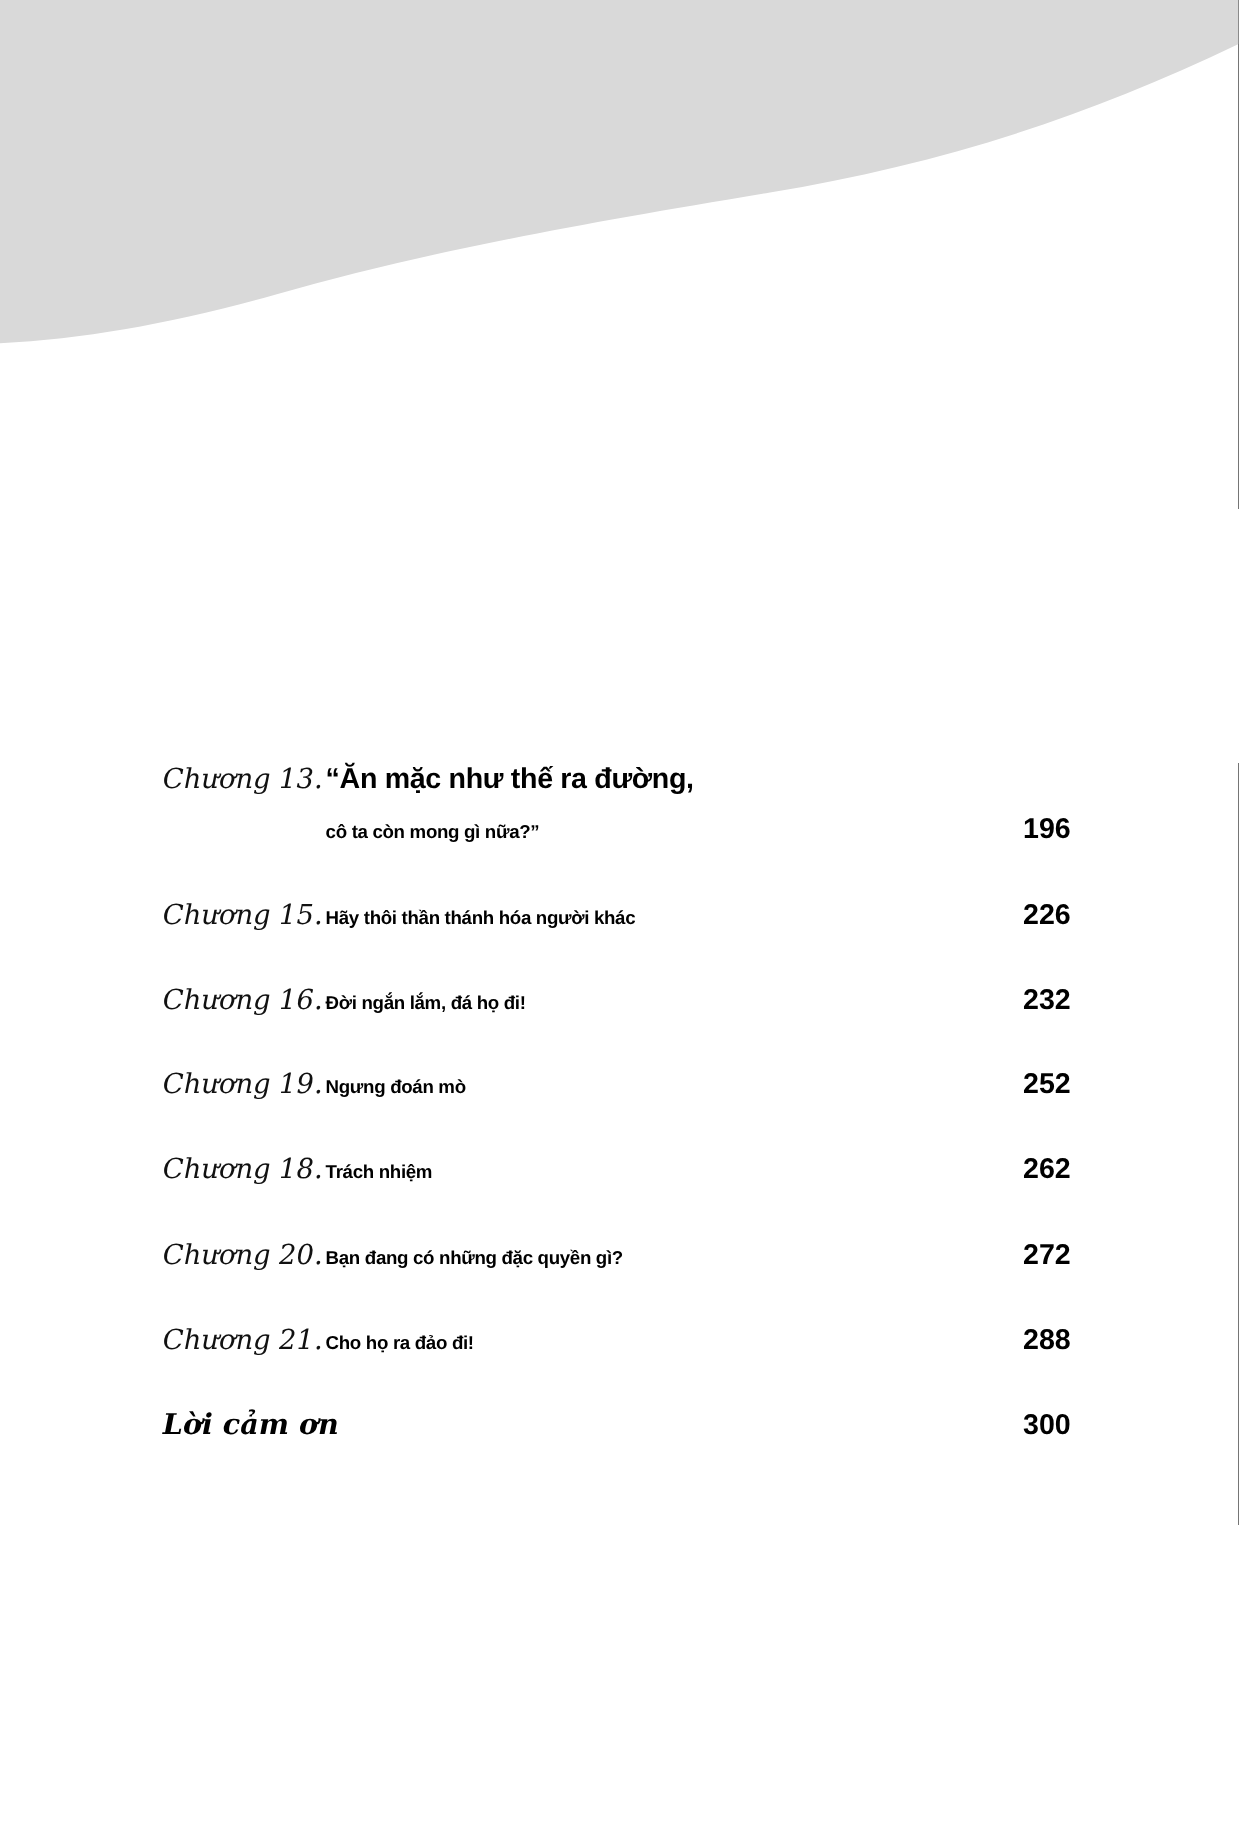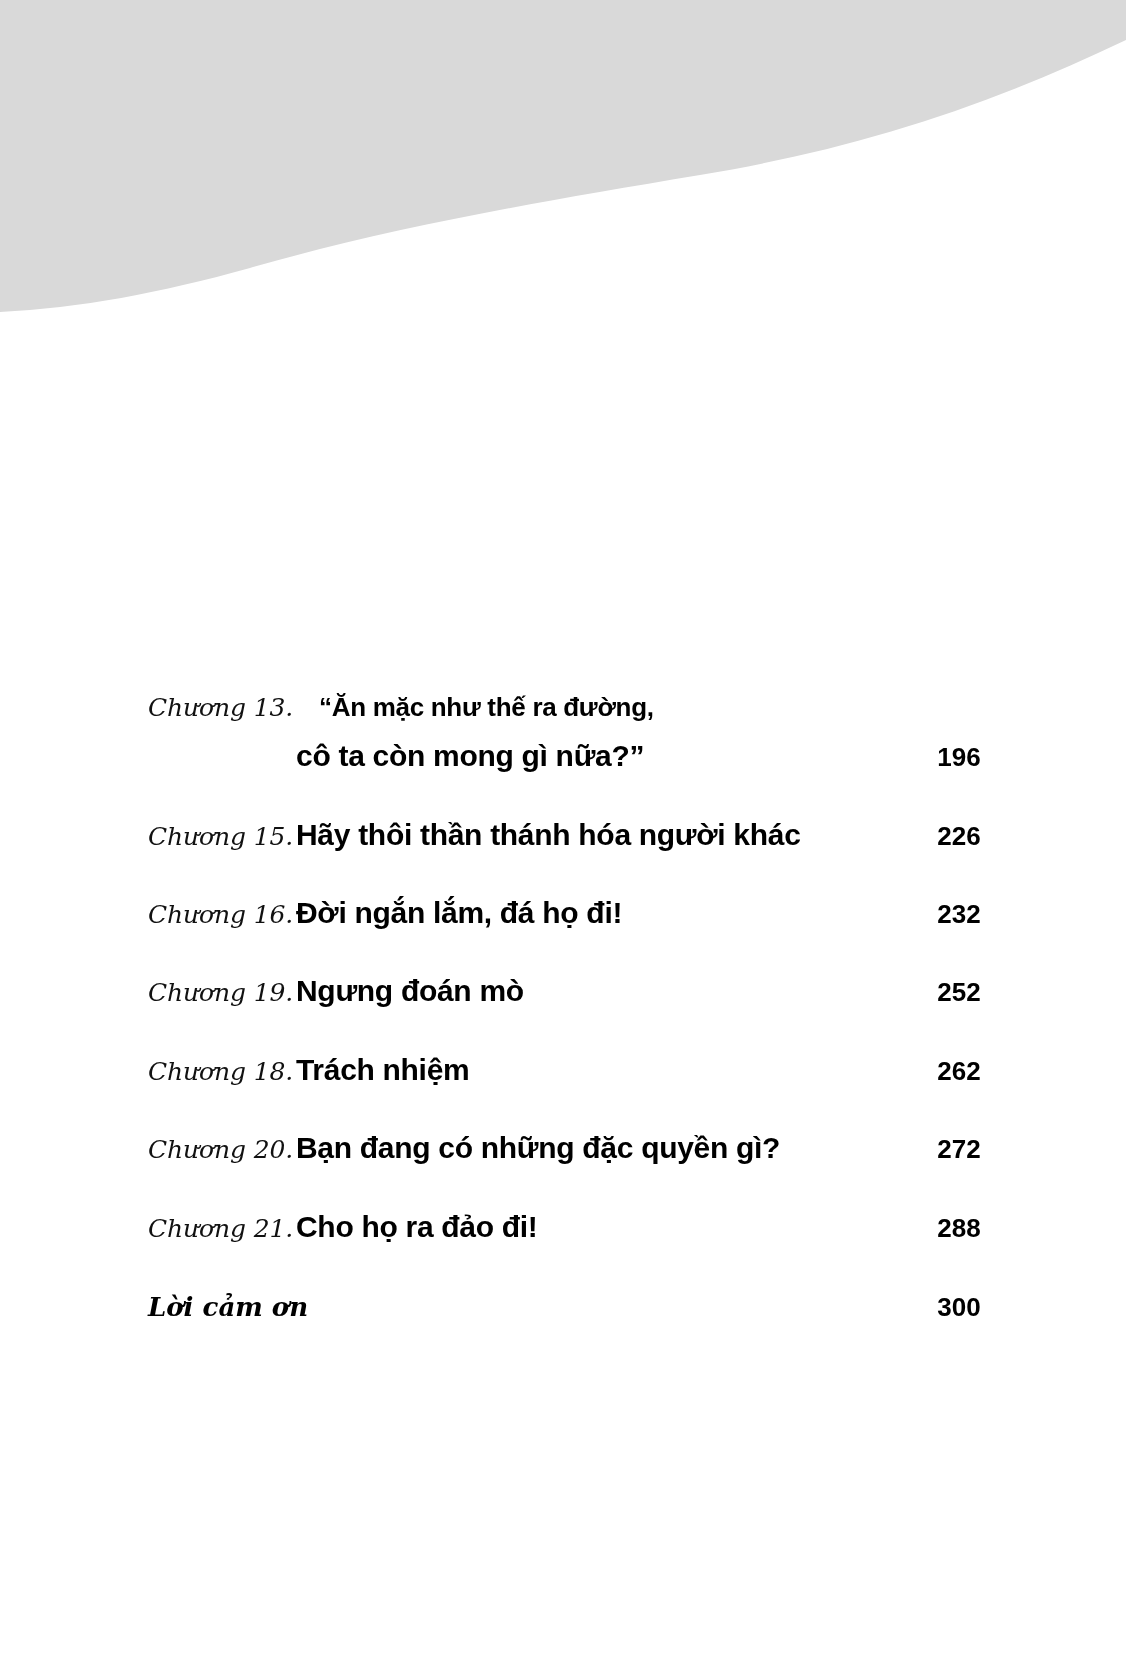--- a/index.html
+++ b/index.html
@@ -51,21 +51,21 @@
     position: relative;
     min-width: 0;
   }
   .title-line {
     display: flex;
     align-items: baseline;
   }
   .entry-title {
     font-family: "Liberation Sans", sans-serif;
     font-weight: bold;
-    font-size: 30px;
+    font-size: 17px;
     color: #000;
     white-space: nowrap;
     letter-spacing: -0.3px;
   }
   .leader {
     flex: 1 1 auto;
     margin: 0 8px 0 10px;
     position: relative;
     top: -3px;
     overflow: hidden;
@@ -75,33 +75,32 @@
     font-weight: bold;
     letter-spacing: 8px;
     height: 20px;
   }
   .page-num {
     flex: 0 0 auto;
     font-family: "Liberation Sans", sans-serif;
     font-weight: bold;
     font-size: 26px;
     color: #000;
-    text-align: center;
+    text-align: left;
     min-width: 58px;
   }
   
   .two-line .first-row {
     display: block;
     font-family: "Liberation Sans", sans-serif;
     font-weight: bold;
     font-size: 26px;
     color: #000;
     letter-spacing: -0.3px;
     margin-bottom: 13px;
-    margin-left: 23px;
   }
   .acknowledge {
     display: flex;
     align-items: baseline;
     margin-top: 46px;
   }
   .acknowledge .ack-label {
     flex: 0 0 auto;
     font-family: "DejaVu Serif", serif;
     font-style: italic;

